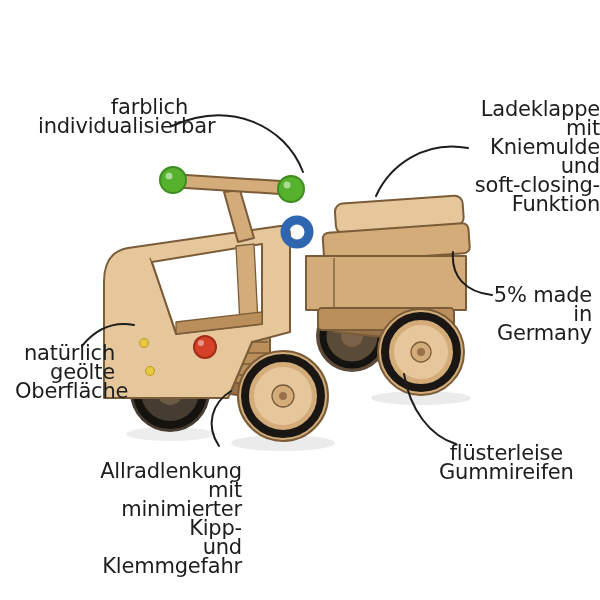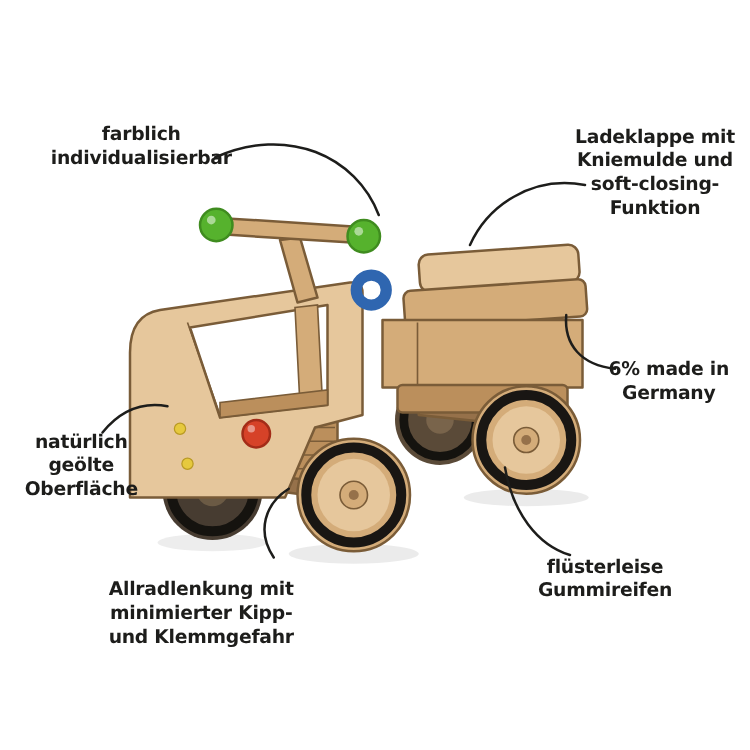--- a/index.html
+++ b/index.html
@@ -2,23 +2,23 @@
 <html style="--ink: #1d1d1b; --wood-light: #e6c79c; --wood-mid: #d4ac79; --wood-dark: #bb8f5c; --wood-deep: #96714a; --outline: #7a5c38; --tire: #191613; --green: #56b22d; --green-dark: #3f8c1f; --blue: #2f66b0; --red: #d64228; --yellow: #e6c93e;"><head>
 <meta charset="utf-8">
 <style>
   html,body{margin:0;padding:0}
   body{
     width:600px;height:600px;position:relative;background:#ffffff;
     font-family:"DejaVu Sans","Liberation Sans",sans-serif;overflow:hidden;
   }
   .annotation{
     position:absolute;
-    font-weight:bold;font-size:15px;line-height:19px;
+    font-weight:normal;font-size:21px;line-height:19px;
     color:var(--ink,#1d1d1b);
-    text-align:center;white-space:pre-line;letter-spacing:-0.2px;
+    text-align:right;white-space:pre-line;letter-spacing:-0.2px;
   }
   #scene{position:absolute;left:0;top:0}
   .leader{fill:none;stroke:var(--ink,#1d1d1b);stroke-width:2;stroke-linecap:round}
   .edge{stroke:var(--outline,#7a5c38);stroke-width:2;stroke-linejoin:round}
   .thin{stroke:var(--outline,#7a5c38);stroke-width:1.3}
 </style>
 </head>
 <body>
 
 <svg id="scene" width="600" height="600" viewBox="0 0 600 600">
@@ -115,30 +115,30 @@
     <path class="leader" d="M492,295 C465,292 451,276 453,252"></path>
     <path class="leader" d="M82,346 C95,330 112,321 134,325"></path>
     <path class="leader" d="M219,446 C205,425 212,403 231,391"></path>
     <path class="leader" d="M456,444 C430,436 410,410 404,374"></path>
   </g>
 </svg>
 
 <div class="annotation" style="left:38px;top:98px;width:150px">farblich
 individualisierbar</div>
 
-<div class="annotation" style="left:458px;top:100px;width:132px">Ladeklappe mit
+<div class="annotation" style="left:468px;top:100px;width:132px">Ladeklappe mit
 Kniemulde und
 soft-closing-
 Funktion</div>
 
-<div class="annotation" style="left:478px;top:286px;width:114px">6% made in
+<div class="annotation" style="left:478px;top:286px;width:114px">5% made in
 Germany</div>
 
 <div class="annotation" style="left:15px;top:344px;width:100px">natürlich
 geölte
 Oberfläche</div>
 
 <div class="annotation" style="left:80px;top:462px;width:162px">Allradlenkung mit
 minimierter Kipp-
 und Klemmgefahr</div>
 
-<div class="annotation" style="left:422px;top:444px;width:124px">flüsterleise
+<div class="annotation" style="left:439px;top:444px;width:124px">flüsterleise
 Gummireifen</div>
 
 </body></html>

